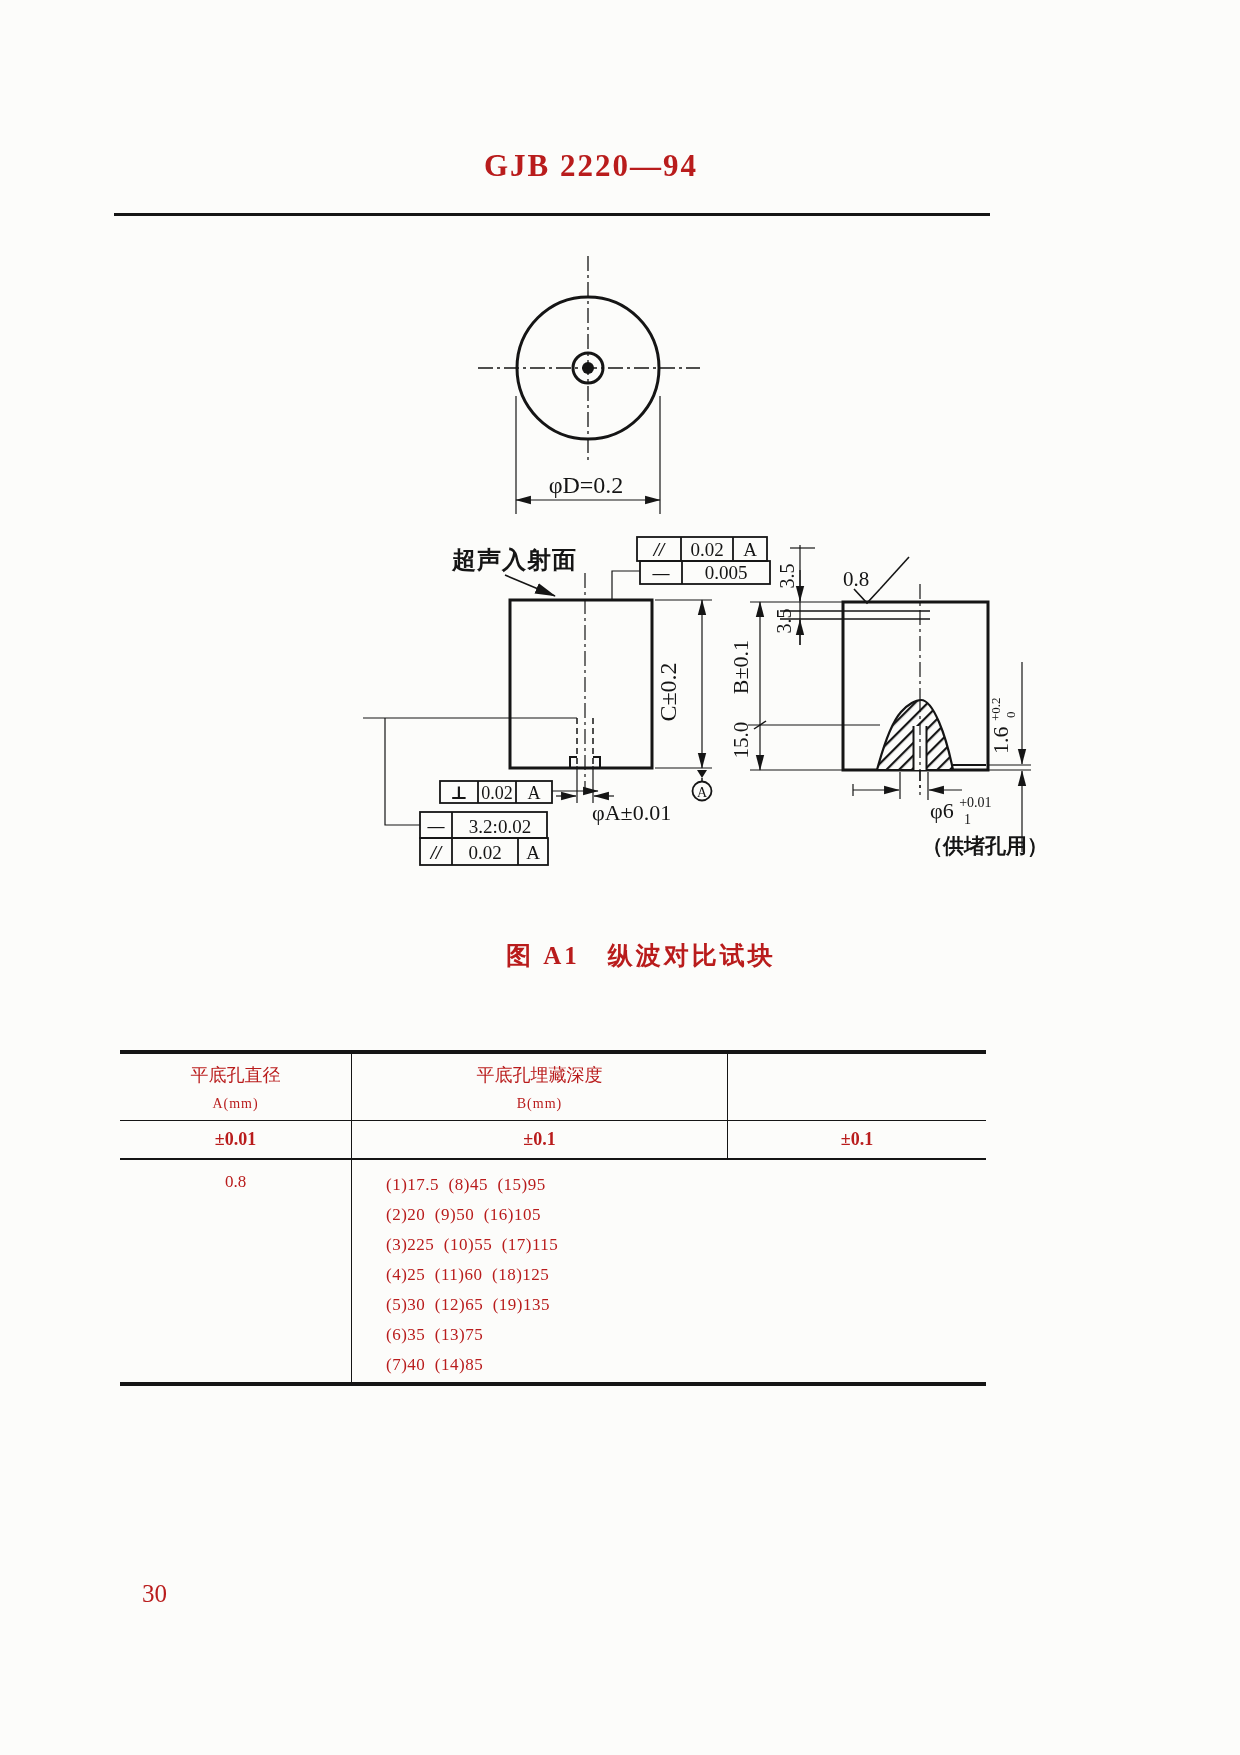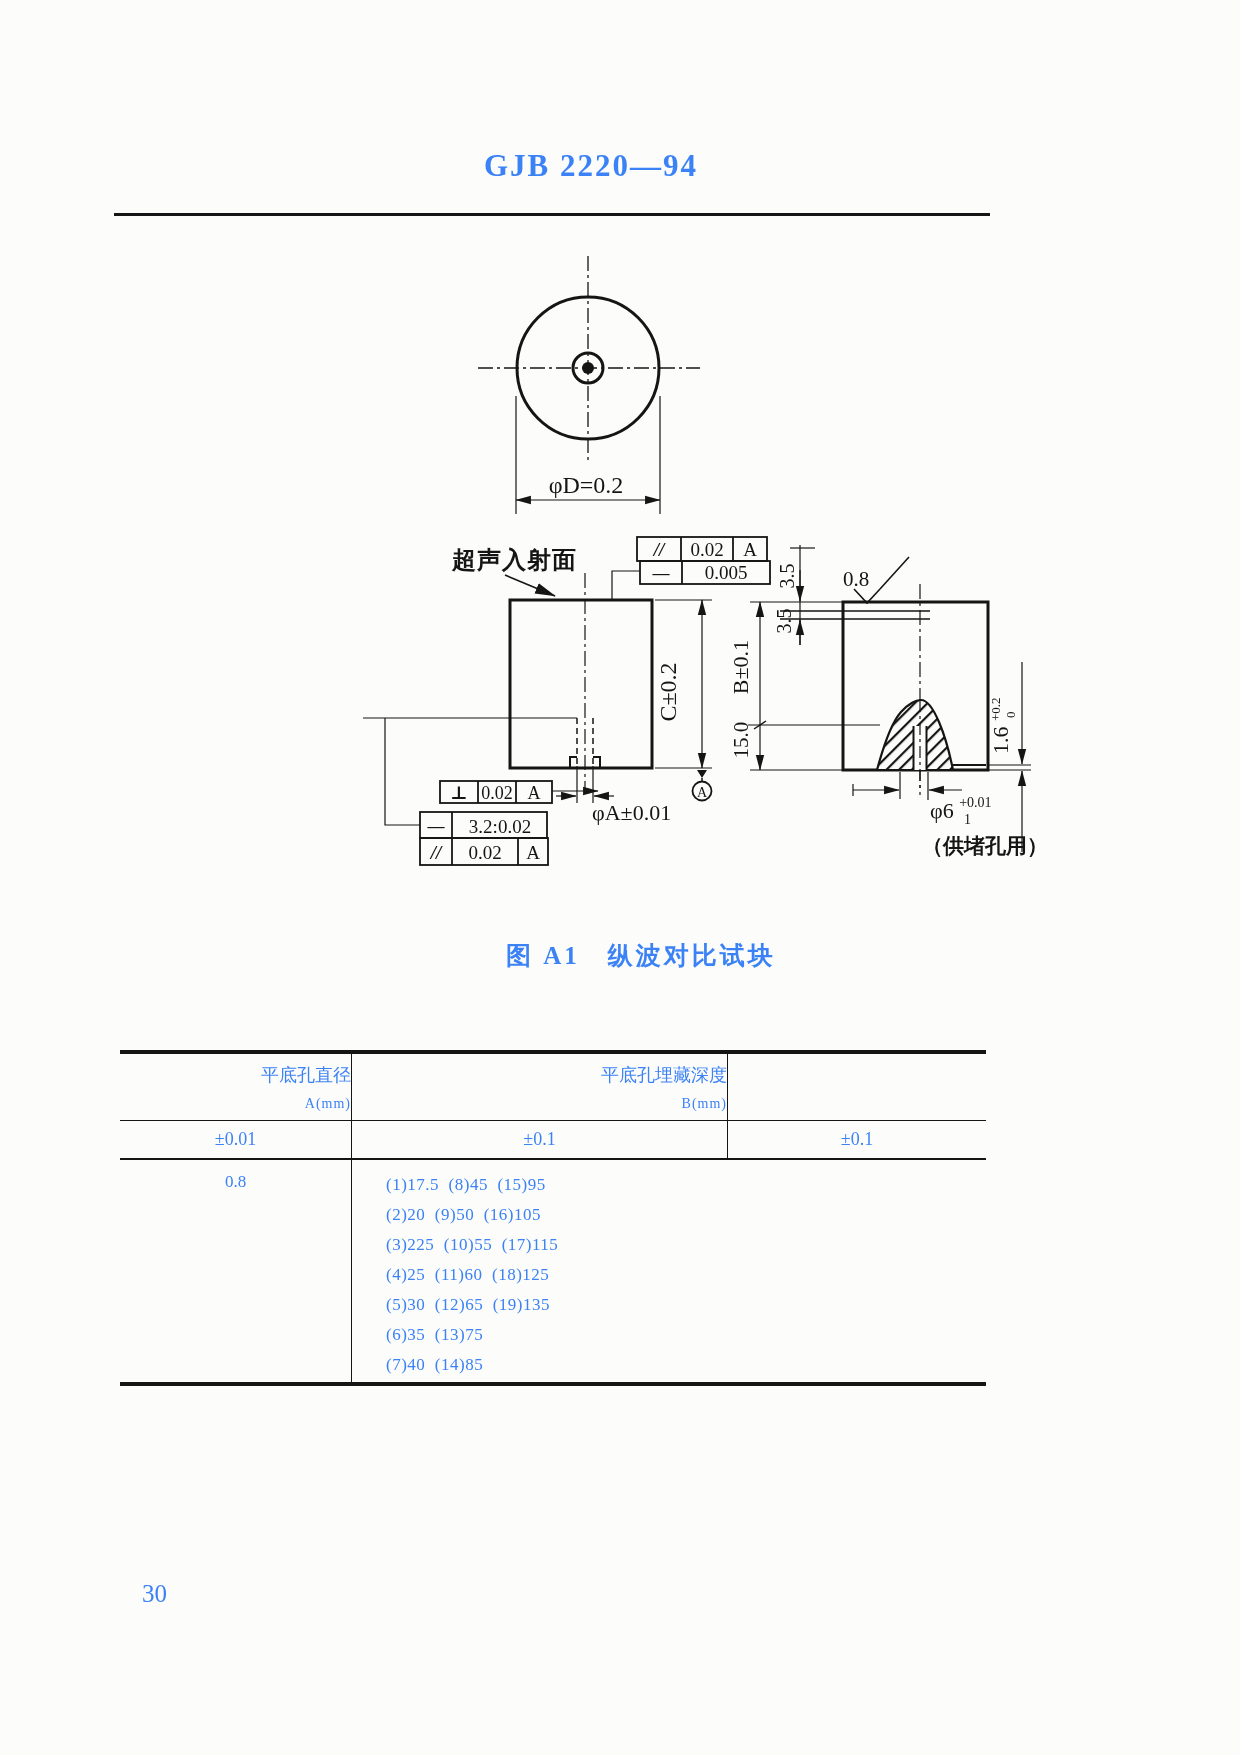--- a/index.html
+++ b/index.html
@@ -1,33 +1,33 @@
 <!DOCTYPE html>
 <html><head>
 <meta charset="utf-8">
 <style>
   html,body{margin:0;padding:0;background:#888;}
-  .page{position:relative;width:1240px;height:1755px;background:#fcfcfa;color:#3b82f6;
+  .page{position:relative;width:1240px;height:1755px;background:#fcfcfa;color:#b91c1c;
         font-family:"Liberation Serif","DejaVu Serif",serif;overflow:hidden;}
   .abs{position:absolute;}
   .hdr{left:484px;top:148px;font-size:31px;font-weight:bold;letter-spacing:2px;}
   .hrule{left:114px;top:213px;width:876px;height:3px;background:#151515;}
   .caption{left:506px;top:939px;font-size:25px;font-weight:bold;letter-spacing:3px;}
   .pageno{left:142px;top:1580px;font-size:25px;}
   svg text{font-family:"Liberation Serif","DejaVu Serif",serif;fill:#151515;}
   
   .tbl{left:120px;top:1050px;width:866px;border-top:4px solid #151515;border-bottom:4px solid #151515;font-size:17px;}
   .trow{display:flex;}
   .c0{width:232px;}.c1{width:376px;}.c2{width:258px;}
   .cell{box-sizing:border-box;}
   .vline{border-right:1.6px solid #151515;}
   .thead{border-bottom:1.8px solid #151515;}
-  .thead .cell{text-align:right;padding-top:9px;height:66px;font-size:18px;}
+  .thead .cell{text-align:center;padding-top:9px;height:66px;font-size:18px;}
   .unit{margin-top:9px;font-size:14px;letter-spacing:1px;}
-  .tolrow{border-bottom:2.5px solid #151515;}
+  .tolrow{border-bottom:2.5px solid #151515;font-weight:bold;}
   .tolrow .cell{text-align:center;height:37px;line-height:37px;font-size:18px;}
   .drow .cell{height:222px;}
   .aval{text-align:center;padding-top:12px;}
   .dlines{padding:10px 0 0 38px;}
   .dlines.cpad{padding-left:34px;}
   .dline{white-space:pre;line-height:30px;letter-spacing:0.5px;}
 </style>
 </head>
 <body>
 

